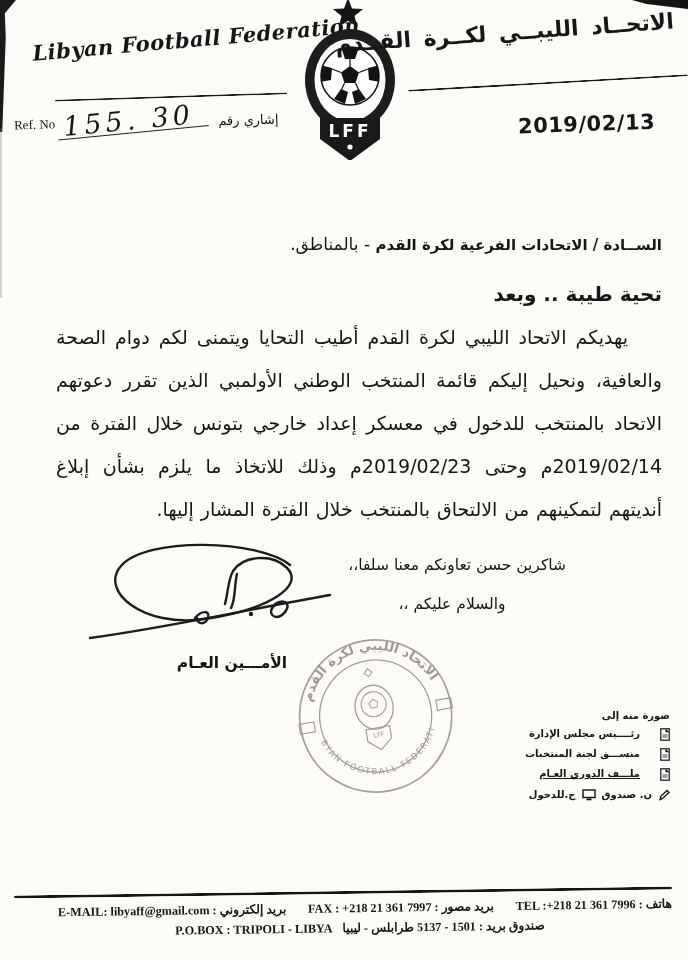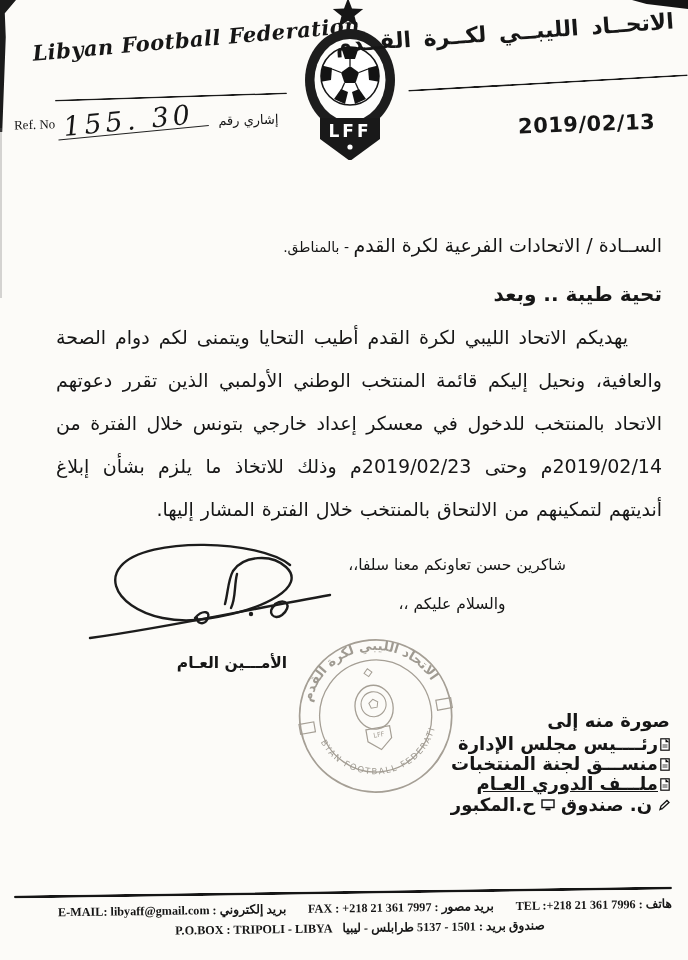--- a/index.html
+++ b/index.html
@@ -25,40 +25,40 @@
   .ref-row{position:absolute;left:14px;top:108px;display:flex;align-items:flex-end;transform:rotate(-1.5deg);}
   .ref-label{font-family:"Liberation Serif","DejaVu Serif",serif;font-size:13px;padding-bottom:3px;}
   .ref-value{font-family:"DejaVu Serif",serif;font-style:italic;font-size:27px;letter-spacing:4px;
              border-bottom:1.6px solid #222;padding:0 14px 0 6px;margin-left:2px;line-height:24px;
              transform:rotate(-4deg);}
   .ref-label-ar{font-size:13px;margin-left:10px;padding-bottom:3px;}
   .date{position:absolute;left:518px;top:112px;font-size:21px;font-weight:bold;transform:rotate(-2deg);
         letter-spacing:.5px;}
   
   .addressee{position:absolute;right:26px;top:234px;direction:rtl;text-align:right;white-space:nowrap;}
-  .addressee .main{font-weight:normal;font-size:19px;}
-  .addressee .suffix{font-size:14px;}
+  .addressee .main{font-weight:bold;font-size:15px;}
+  .addressee .suffix{font-size:17px;}
   .salutation{position:absolute;right:26px;top:282px;direction:rtl;font-weight:bold;font-size:20px;}
   .body{position:absolute;right:26px;left:56px;top:316px;direction:rtl;font-size:19px;word-spacing:1px;}
   .bline{height:43px;line-height:43px;text-align:justify;text-align-last:justify;white-space:nowrap;}
   .bline.first{margin-right:34px;}
   .bline.last{text-align:right;text-align-last:right;}
   .blead{font-weight:normal;}
   .closing{position:absolute;right:122px;top:556px;width:268px;direction:rtl;font-weight:normal;font-size:15.5px;}
   .closing .c1{text-align:right;}
   .closing .c2{text-align:center;margin-top:21px;padding-left:40px;}
   .signature{position:absolute;left:85px;top:538px;z-index:5;}
   .signer{position:absolute;left:118px;top:634px;width:228px;text-align:center;direction:rtl;z-index:4;}
   .signer .name{font-weight:bold;font-size:17px;}
   .signer .title{font-weight:bold;font-size:15.5px;margin-top:20px;}
   .stamp{position:absolute;left:294px;top:634px;transform:rotate(-10deg);opacity:.85;z-index:2;}
   
-  .cc{position:absolute;right:18px;top:710px;direction:rtl;text-align:right;font-size:18px;z-index:6;}
+  .cc{position:absolute;right:18px;top:710px;direction:rtl;text-align:right;font-size:10px;z-index:6;}
   .cc-heading{font-weight:bold;margin-bottom:3px;}
-  .cc-item{display:flex;align-items:center;gap:2px;line-height:20px;font-weight:bold;}
+  .cc-item{display:flex;align-items:center;gap:20px;line-height:20px;font-weight:bold;}
   .cc-item.u span{text-decoration:underline;}
   .cc-typist{display:flex;align-items:center;gap:6px;line-height:21px;font-weight:bold;}
   .mini-icon{flex:0 0 auto;}
   
   .footer-rule{left:14px;top:891px;width:658px;transform:rotate(-.8deg);border-top:3px solid #151515;}
   .footer-1{position:absolute;left:58px;top:901px;width:614px;display:flex;justify-content:space-between;
             font-family:"Liberation Serif","DejaVu Serif",serif;font-weight:bold;font-size:12.2px;
             transform:rotate(-.8deg);white-space:nowrap;}
   .footer-2{position:absolute;left:150px;top:921px;width:420px;display:flex;justify-content:center;gap:10px;
             font-family:"Liberation Serif","DejaVu Serif",serif;font-weight:bold;font-size:12.2px;
@@ -210,21 +210,21 @@
     </div>
     <div class="cc-typist">
       <svg class="mini-icon" width="12" height="12" viewBox="0 0 12 12">
           <path d="M2,10.5 L3,7 L9,1.5 L11,3.5 L5,9 Z M2,10.5 L4.6,9.6" fill="none" stroke="#111" stroke-width="1.3"></path>
         </svg>
       <span>ن. صندوق</span>
       <svg class="mini-icon" width="14" height="12" viewBox="0 0 14 12">
           <rect x="1" y="1" width="12" height="7.5" fill="#fff" stroke="#111" stroke-width="1.4"></rect>
           <rect x="4.5" y="9.5" width="5" height="1.8" fill="#111"></rect>
         </svg>
-      <span>ح.المكبور</span>
+      <span>ح.للدخول</span>
     </div>
   </div>
 
   <div class="rule footer-rule"></div>
   <div class="footer-1">
     <span>E-MAIL: libyaff@gmail.com : بريد إلكتروني</span>
     <span>FAX : +218 21 361 7997 : بريد مصور</span>
     <span>TEL :+218 21 361 7996 : هاتف</span>
   </div>
   <div class="footer-2">

